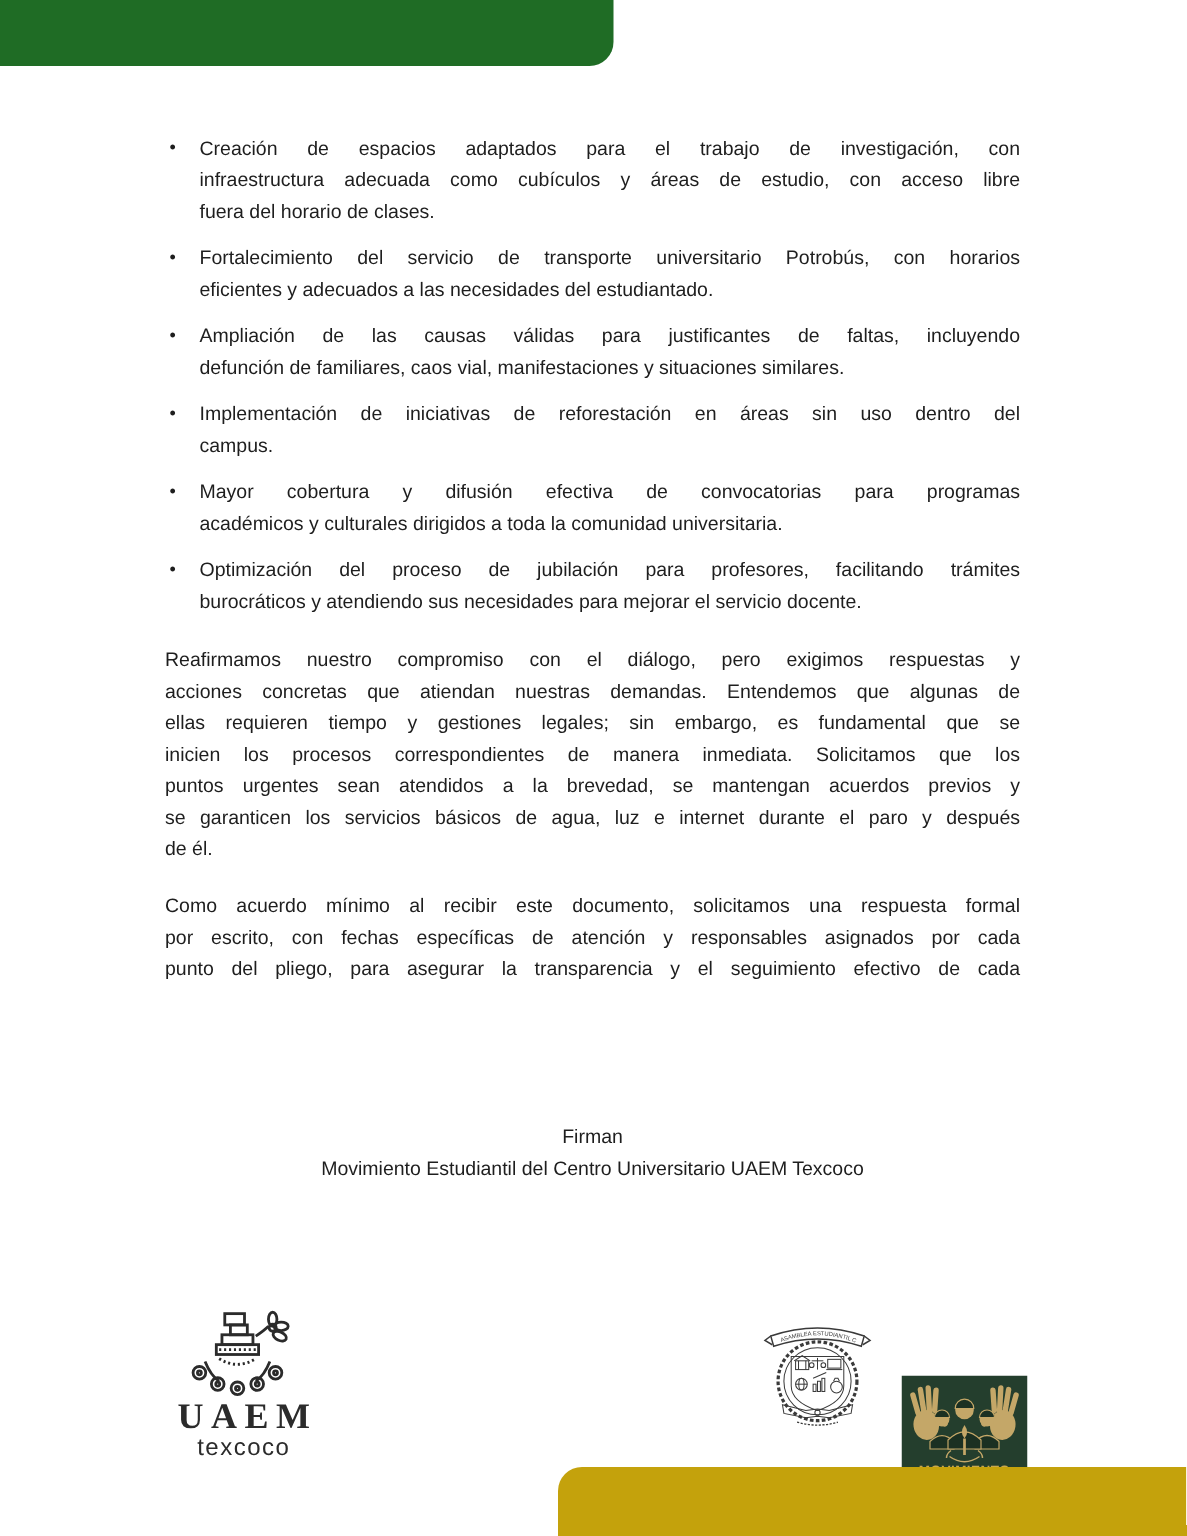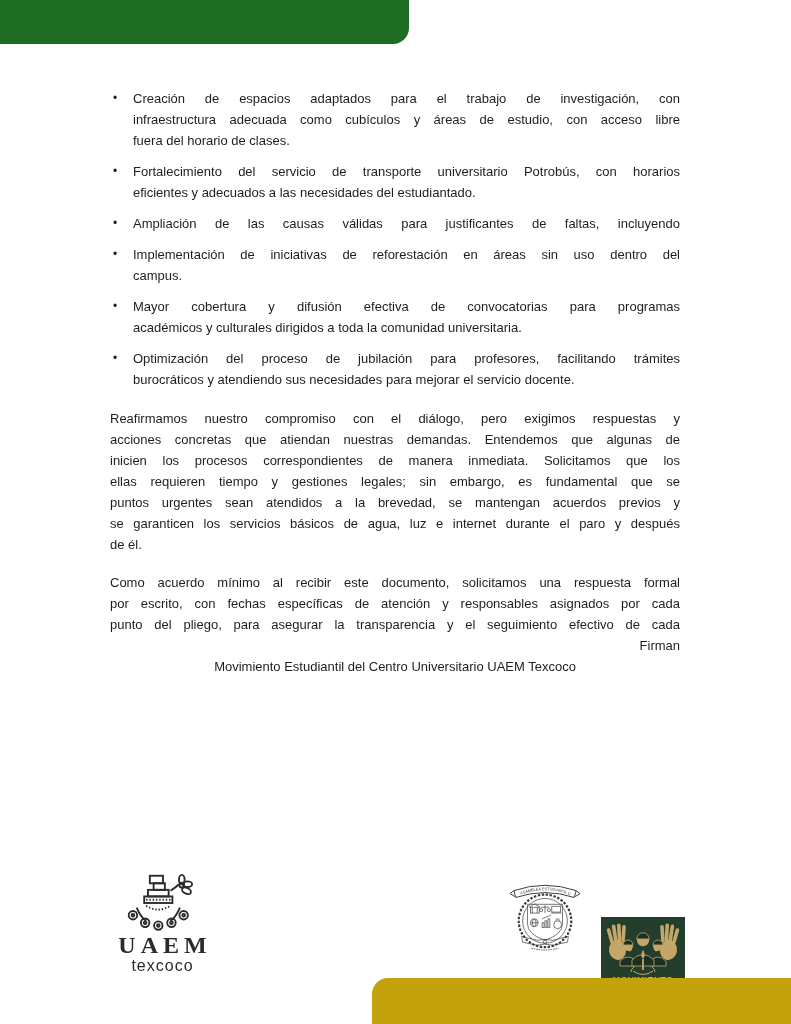--- a/index.html
+++ b/index.html
@@ -28,21 +28,21 @@
     position:absolute;left:110px;top:88px;width:570px;
     font-size:13px;line-height:21px;color:var(--text);
   }
   .bullet-item{display:flex;margin-bottom:10px;}
   .bullet-marker{flex:0 0 23px;width:23px;padding-left:3px;box-sizing:border-box;font-size:12px;}
   .bullet-body{flex:1;min-width:0;}
   .jline{text-align:justify;text-align-last:justify;}
   .jline.jlast{text-align-last:left;}
   .para{margin-top:18px;}
   .para.second{margin-top:17px;}
-  .firman{text-align:right;}
+  .firman{margin-top:91px;text-align:center;}
   .org-line{margin-top:0;text-align:center;}
   
   .logo-uaem{position:absolute;left:105px;top:872px;width:115px;text-align:center;}
   .logo-uaem svg{display:block;margin:0 auto;}
   .uaem-acronym{font-family:"Liberation Serif", serif;font-weight:bold;font-size:24px;
     letter-spacing:5px;line-height:22px;color:#2b2b2b;margin-left:5px;}
   .uaem-campus{font-family:"Liberation Sans", sans-serif;font-size:16px;
     letter-spacing:1px;line-height:19px;color:#2b2b2b;text-align:center;}
   .logo-seal{position:absolute;left:508px;top:878px;width:74px;height:74px;}
   .logo-mov{position:absolute;left:601px;top:917px;width:94px;height:86px;}
@@ -76,20 +76,21 @@
           <span class="bullet-marker">•</span>
           <div class="bullet-body">
             <div class="jline">Fortalecimiento del servicio de transporte universitario Potrobús, con horarios</div>
             <div class="jline jlast">eficientes y adecuados a las necesidades del estudiantado.</div>
           </div>
         </div>
         <div class="bullet-item">
           <span class="bullet-marker">•</span>
           <div class="bullet-body">
             <div class="jline">Ampliación de las causas válidas para justificantes de faltas, incluyendo</div>
+            <div class="jline jlast">defunción de familiares, caos vial, manifestaciones y situaciones similares.</div>
           </div>
         </div>
         <div class="bullet-item">
           <span class="bullet-marker">•</span>
           <div class="bullet-body">
             <div class="jline">Implementación de iniciativas de reforestación en áreas sin uso dentro del</div>
             <div class="jline jlast">campus.</div>
           </div>
         </div>
         <div class="bullet-item">
@@ -104,22 +105,22 @@
           <div class="bullet-body">
             <div class="jline">Optimización del proceso de jubilación para profesores, facilitando trámites</div>
             <div class="jline jlast">burocráticos y atendiendo sus necesidades para mejorar el servicio docente.</div>
           </div>
         </div>
       </div>
 
     <div class="para">
         <div class="jline">Reafirmamos nuestro compromiso con el diálogo, pero exigimos respuestas y</div>
         <div class="jline">acciones concretas que atiendan nuestras demandas. Entendemos que algunas de</div>
+        <div class="jline">ellas requieren tiempo y gestiones legales; sin embargo, es fundamental que se</div>
         <div class="jline">inicien los procesos correspondientes de manera inmediata. Solicitamos que los</div>
-        <div class="jline">ellas requieren tiempo y gestiones legales; sin embargo, es fundamental que se</div>
         <div class="jline">puntos urgentes sean atendidos a la brevedad, se mantengan acuerdos previos y</div>
         <div class="jline">se garanticen los servicios básicos de agua, luz e internet durante el paro y después</div>
         <div class="jline jlast">de él.</div>
       </div>
 
     <div class="para second">
         <div class="jline">Como acuerdo mínimo al recibir este documento, solicitamos una respuesta formal</div>
         <div class="jline">por escrito, con fechas específicas de atención y responsables asignados por cada</div>
         <div class="jline">punto del pliego, para asegurar la transparencia y el seguimiento efectivo de cada</div>
       </div>

